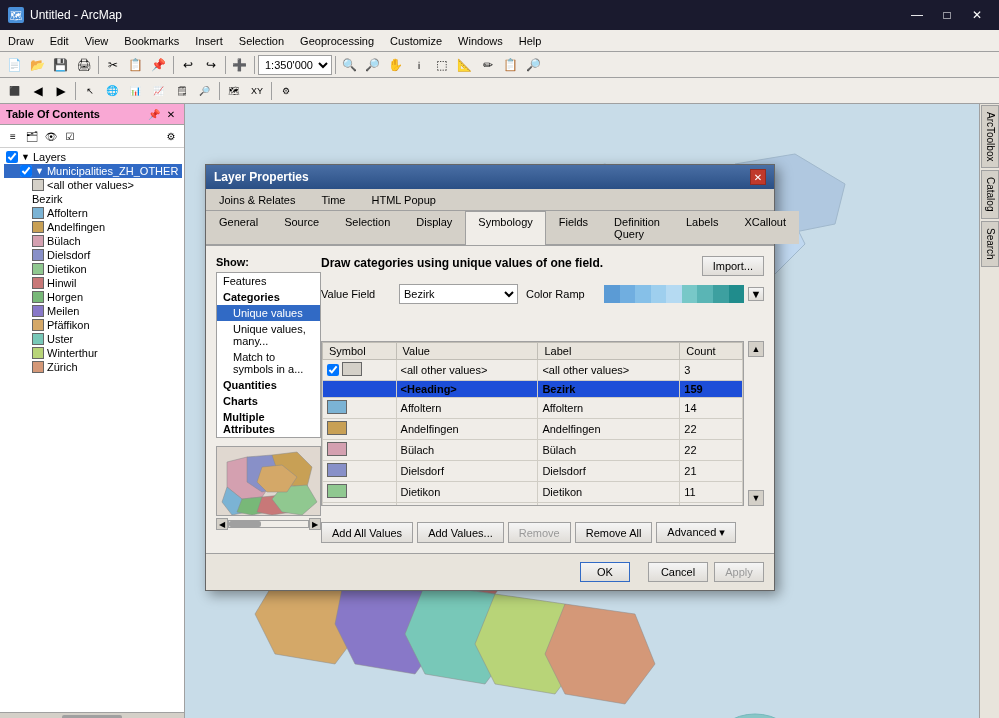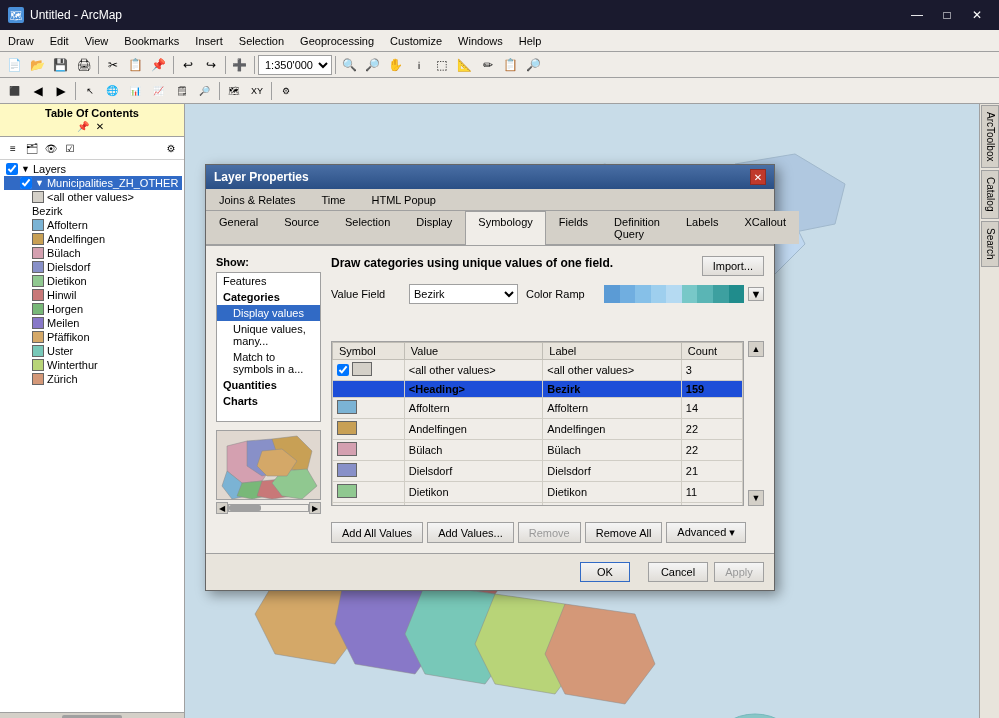--- a/index.html
+++ b/index.html
@@ -24,21 +24,21 @@
     .scale-dropdown { height: 20px; font-size: 11px; border: 1px solid #a0a0a0; padding: 0 2px; background: white; }
 
     
     .toolbar2 { background: #f0ede8; height: 26px; display: flex; align-items: center; border-bottom: 1px solid #a0a0a0; padding: 2px 4px; gap: 1px; }
 
     
     .main-layout { display: flex; height: calc(718px - 22px - 26px - 26px - 24px); }
 
     
     .toc-panel { width: 185px; background: white; border-right: 1px solid #a0a0a0; display: flex; flex-direction: column; }
-    .toc-header { background: #fef9c3; border-bottom: 1px solid #a0a0a0; padding: 3px 6px; display: flex; align-items: center; justify-content: space-between; flex-direction: column; }
+    .toc-header { background: #f9a8d4; border-bottom: 1px solid #a0a0a0; padding: 3px 6px; display: flex; align-items: center; justify-content: space-between; }
     .toc-title { font-size: 11px; font-weight: bold; }
     .toc-controls { display: flex; gap: 2px; }
     .toc-ctrl-btn { width: 14px; height: 14px; display: flex; align-items: center; justify-content: center; cursor: pointer; font-size: 10px; }
     .toc-toolbar { display: flex; gap: 1px; padding: 2px 4px; border-bottom: 1px solid #d0d0d0; }
     .toc-tb-btn { width: 18px; height: 18px; display: flex; align-items: center; justify-content: center; cursor: pointer; font-size: 10px; border: 1px solid transparent; }
 
     .toc-tree { flex: 1; overflow-y: auto; padding: 2px; }
     .toc-group { margin-left: 2px; }
     .toc-group-header { display: flex; align-items: center; gap: 3px; padding: 1px 2px; cursor: pointer; }
     .toc-layer-item { display: flex; align-items: center; gap: 3px; padding: 1px 2px 1px 16px; cursor: pointer; }
@@ -62,21 +62,21 @@
 
     
     .dialog-tabs-row { display: flex; background: #d4d0c8; border-bottom: 1px solid #a0a0a0; }
     .dialog-tab { padding: 4px 12px; font-size: 11px; cursor: pointer; border: 1px solid transparent; border-bottom: none; background: #d4d0c8; }
     .dialog-tab.active { background: #f0ede8; border-color: #a0a0a0; border-bottom-color: #f0ede8; margin-bottom: -1px; z-index: 1; }
 
     .dialog-tabs-row2 { display: flex; background: #d4d0c8; border-bottom: 2px solid #a0a0a0; }
 
     
     .dialog-content { padding: 10px; }
-    .show-section { display: flex; gap: 10px; }
+    .show-section { display: flex; }
     .show-label { font-size: 11px; font-weight: bold; margin-bottom: 4px; }
     .show-list { background: white; border: 1px solid #a0a0a0; width: 105px; min-height: 150px; }
     .show-list-item { padding: 2px 6px; cursor: pointer; font-size: 11px; }
     .show-list-item.selected { background: #316ac5; color: white; }
     .show-list-item.sub { padding-left: 16px; }
 
     .right-section { flex: 1; }
     .draw-header { font-size: 12px; font-weight: bold; margin-bottom: 8px; }
     
     .field-row { display: flex; align-items: center; gap: 8px; margin-bottom: 6px; }
@@ -330,25 +330,26 @@
       </div>
 
       <div class="dialog-content">
         <div class="show-section">
 
           <div>
             <div class="show-label">Show:</div>
             <div class="show-list">
               <div class="show-list-item">Features</div>
               <div class="show-list-item" style="font-weight:bold;">Categories</div>
-              <div class="show-list-item sub selected" style="background:#316ac5;color:white;">Display values</div>
+              <div class="show-list-item sub selected" style="background:#316ac5;color:white;">Unique values</div>
               <div class="show-list-item sub">Unique values, many...</div>
               <div class="show-list-item sub">Match to symbols in a...</div>
               <div class="show-list-item" style="font-weight:bold;">Quantities</div>
               <div class="show-list-item" style="font-weight:bold;">Charts</div>
+              <div class="show-list-item" style="font-weight:bold;">Multiple Attributes</div>
             </div>
 
             <div style="margin-top: 8px; width: 105px; height: 70px; border: 1px solid #a0a0a0; background: #e8e0d8; overflow: hidden;">
               <svg width="105" height="70">
                 <rect width="105" height="70" fill="#e0d8d0"></rect>
                 <polygon points="10,15 30,10 50,20 55,35 45,50 25,52 10,40" fill="#d4a0b0" stroke="#888" stroke-width="0.5"></polygon>
                 <polygon points="30,10 55,8 70,20 65,40 45,45 30,35" fill="#8890c8" stroke="#888" stroke-width="0.5"></polygon>
                 <polygon points="55,8 80,5 95,20 90,40 65,38" fill="#c8a055" stroke="#888" stroke-width="0.5"></polygon>
                 <polygon points="10,40 25,52 30,65 15,68 5,55" fill="#7bb3d4" stroke="#888" stroke-width="0.5"></polygon>
                 <polygon points="25,52 45,50 50,65 35,68 20,65" fill="#78b878" stroke="#888" stroke-width="0.5"></polygon>

